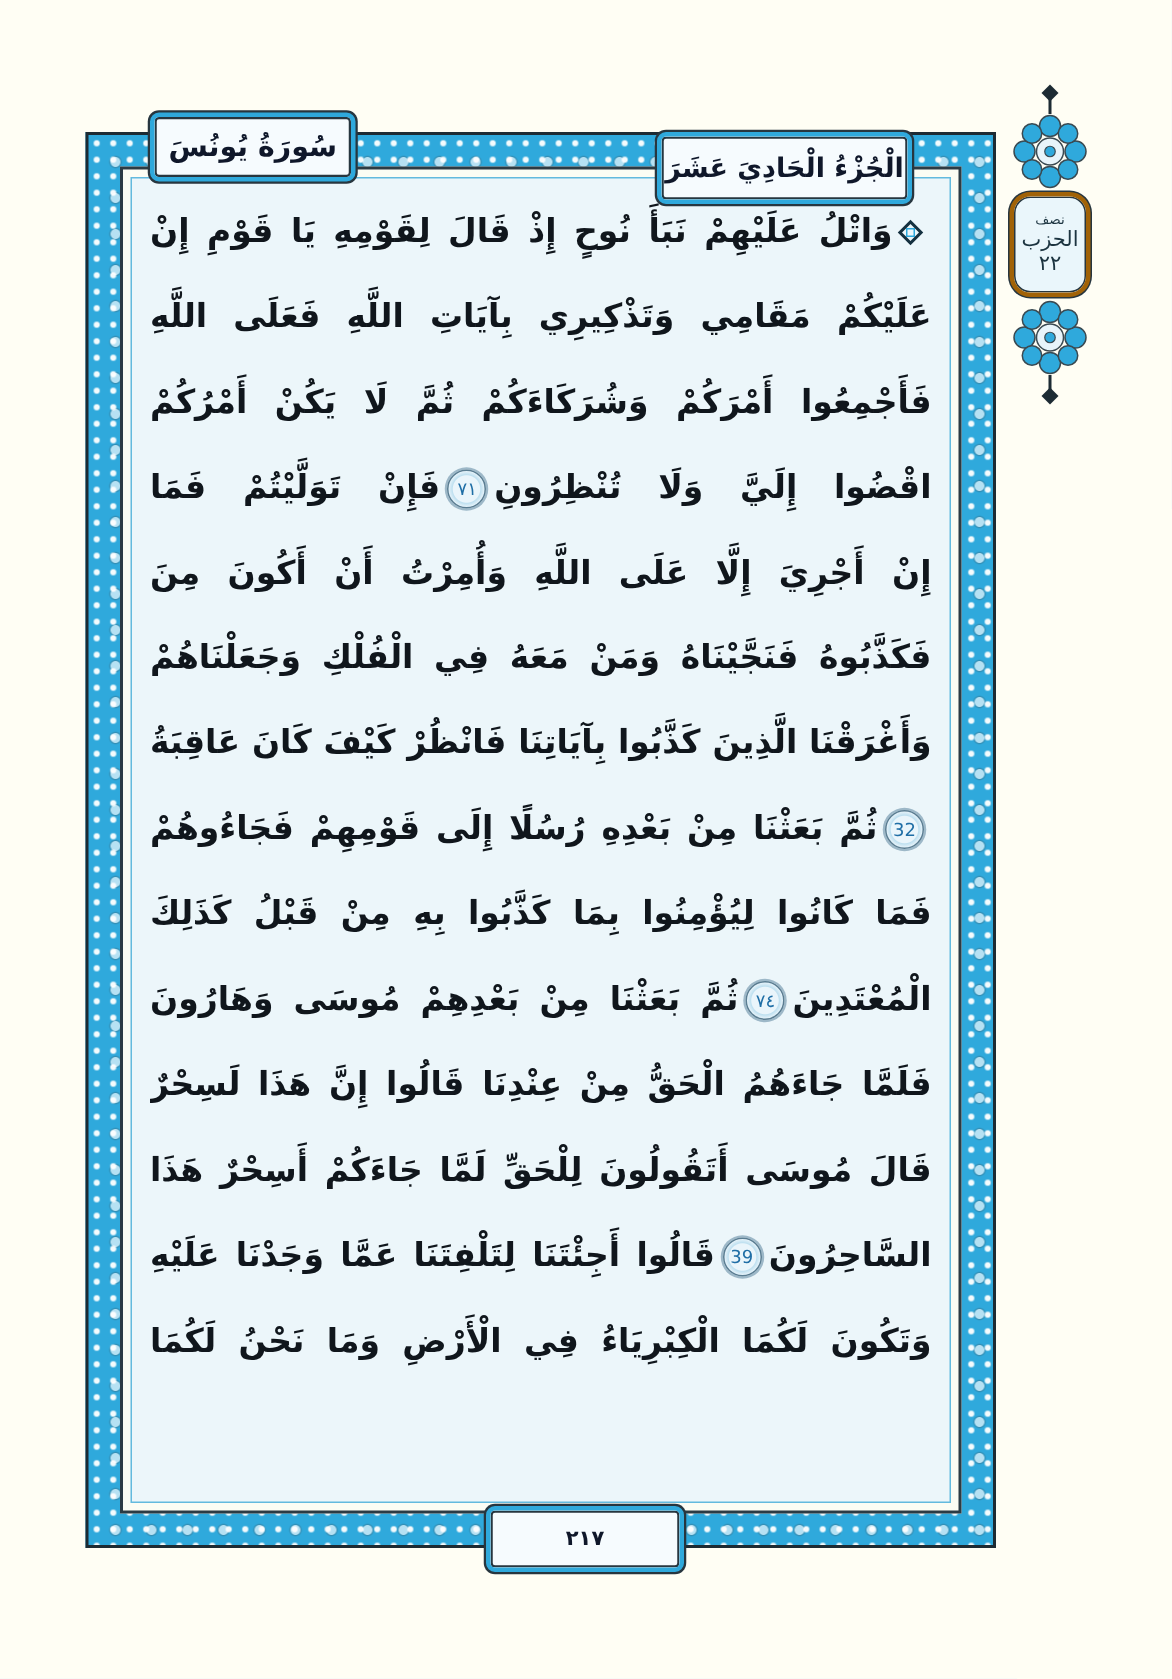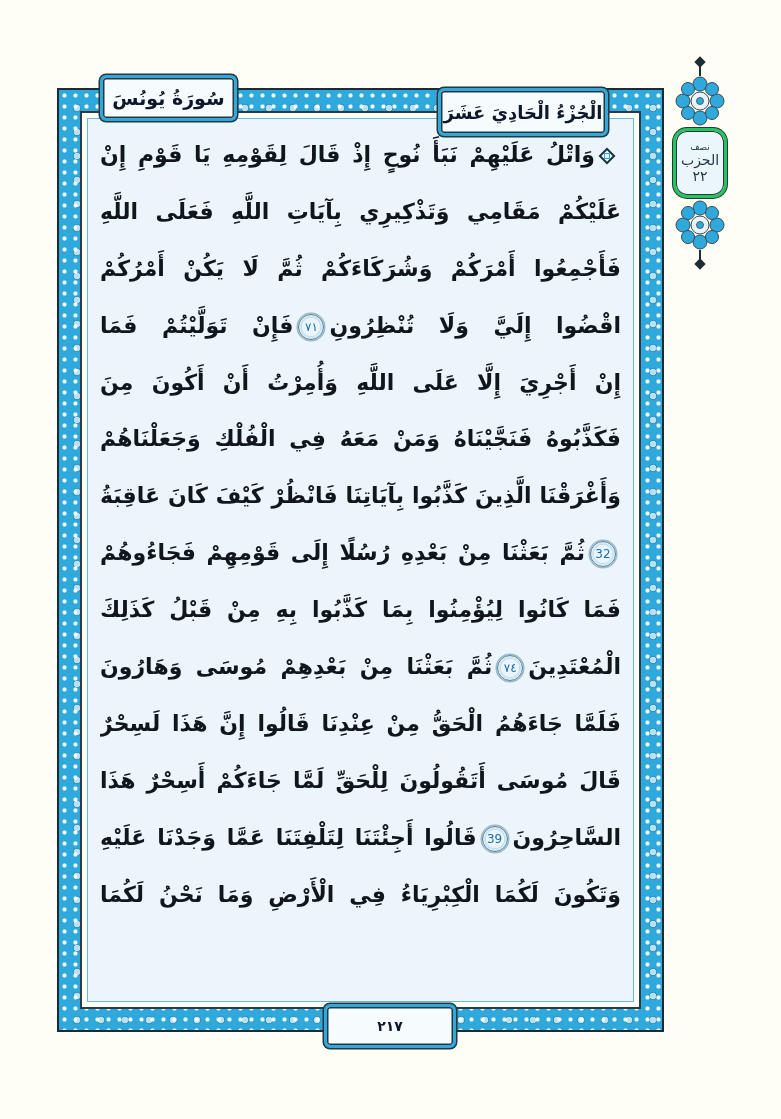--- a/index.html
+++ b/index.html
@@ -78,21 +78,21 @@
   .orn-arrow { width:2px; height:16px; background:#1d2b33; position:relative; }
   .orn-arrow::after {
     content:""; position:absolute; left:-3px; width:8px; height:8px;
     background:#1d2b33; transform:rotate(45deg);
   }
   .orn-arrow.up::after { top:-2px; }
   .orn-arrow.down::after { bottom:-2px; }
   .rosette { width:54px; height:50px; }
   .hizb-pill {
     width:54px; height:70px; margin:2px 0;
-    background:#eaf6fb; border:3px solid #22c55e; border-radius:14px;
+    background:#eaf6fb; border:3px solid #a16207; border-radius:14px;
     box-shadow:0 0 0 1px #27363f, inset 0 0 0 1px #27363f;
     display:flex; flex-direction:column; align-items:center; justify-content:center;
     direction:rtl; color:#1c3440; line-height:1.15;
   }
   .hizb-pill .w1 { font-size:9px; }
   .hizb-pill .w2 { font-size:14px; font-weight:normal; }
   .hizb-pill .num { font-size:14px; }
 </style>
 </head>
 <body>

